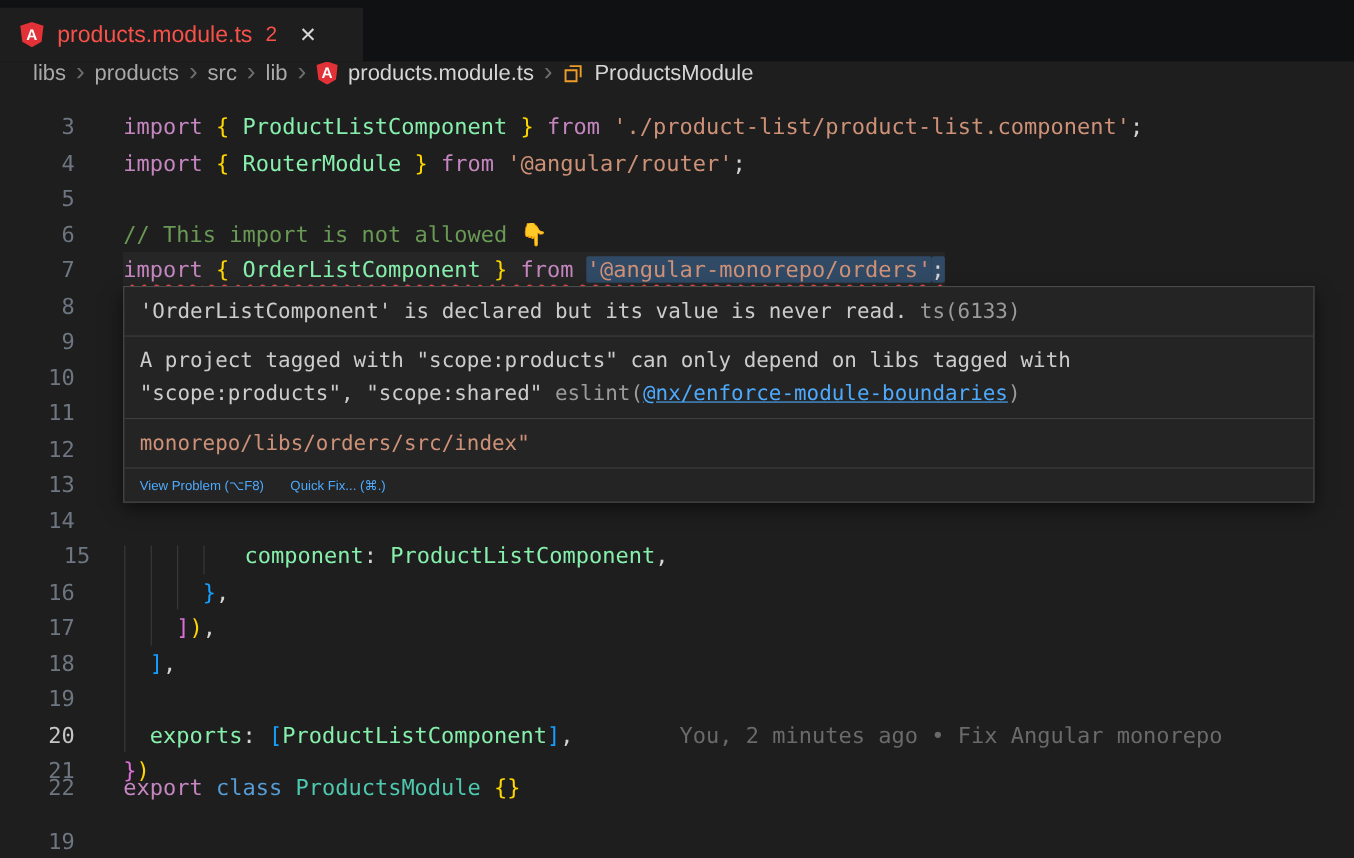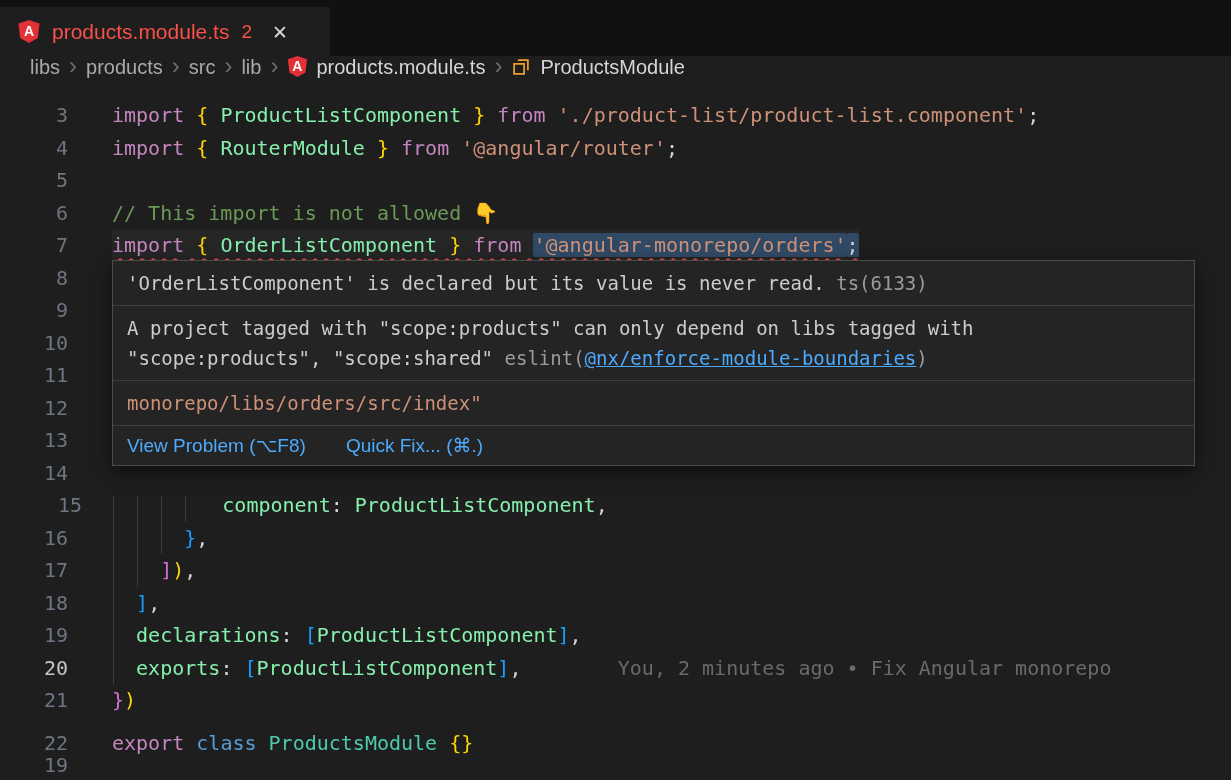--- a/index.html
+++ b/index.html
@@ -64,21 +64,21 @@
   .tk-link{color:#4DAAFC;text-decoration:underline;cursor:pointer}
   .tk-hl{background:rgba(56,103,154,0.55);border-radius:2px}
   .guide{position:absolute;width:1px;background:#3b3b3b}
   
   .hover-popup{
     position:absolute;left:112px;top:161px;width:1083px;z-index:5;
     background:#242425;border:1px solid #4b4b4b;box-shadow:0 6px 16px rgba(0,0,0,.55);
   }
   .hover-section{padding:7px 14px;border-bottom:1px solid #3e3e3e;font-size:19px;line-height:30px;color:#ccc}
   .hover-line{white-space:pre}
-  .hover-actions{display:flex;align-items:center;gap:40px;padding:8px 14px;font-family:"Liberation Sans","DejaVu Sans",sans-serif;font-size:19px}
+  .hover-actions{display:flex;align-items:center;gap:24px;padding:8px 14px;font-family:"Liberation Sans","DejaVu Sans",sans-serif;font-size:12px}
   .hover-action{color:#4DAAFC;cursor:pointer;white-space:nowrap}
 </style>
 </head>
 <body>
 
 <div class="tabbar">
   <div class="tab">
     <span class="ng-shield">
         <span class="bg"></span>
         <span class="a">A</span>
@@ -114,24 +114,24 @@
       <div class="line" style="top: 195px;"><span class="gutter">9</span><span class="code"></span></div>
       <div class="line" style="top: 227.5px;"><span class="gutter">10</span><span class="code"></span></div>
       <div class="line" style="top: 260px;"><span class="gutter">11</span><span class="code"></span></div>
       <div class="line" style="top: 292.5px;"><span class="gutter">12</span><span class="code"></span></div>
       <div class="line" style="top: 325px;"><span class="gutter">13</span><span class="code"></span></div>
       <div class="line" style="top: 357.5px;"><span class="gutter">14</span><span class="code"></span></div>
       <div class="line" style="top: 390px; margin-left: 14px;"><span class="gutter">15</span><span class="code"><span class="tk-var">        component</span><span class="tk-pun">:</span><span class="tk-var"> ProductListComponent</span><span class="tk-pun">,</span></span></div>
       <div class="line" style="top: 422.5px;"><span class="gutter">16</span><span class="code"><span class="tk-pun">      </span><span class="tk-b3">}</span><span class="tk-pun">,</span></span></div>
       <div class="line" style="top: 455px;"><span class="gutter">17</span><span class="code"><span class="tk-pun">    </span><span class="tk-b2">]</span><span class="tk-b1">)</span><span class="tk-pun">,</span></span></div>
       <div class="line" style="top: 487.5px;"><span class="gutter">18</span><span class="code"><span class="tk-pun">  </span><span class="tk-b3">]</span><span class="tk-pun">,</span></span></div>
-      <div class="line" style="top: 520px;"><span class="gutter">19</span><span class="code"><span class="tk-var">  declarations</span><span class="tk-pun">:</span><span class="tk-pun"> </span><span class="tk-b3">[</span><span class="tk-var">ProductListComponent</span><span class="tk-b3">]</span><span class="tk-pun">,</span></span></div>
+      <div class="line" style="top: 520px;"><span class="gutter">19</span></div>
       <div class="line active" style="top: 552.5px;"><span class="gutter">20</span><span class="code"><span class="tk-var">  exports</span><span class="tk-pun">:</span><span class="tk-pun"> </span><span class="tk-b3">[</span><span class="tk-var">ProductListComponent</span><span class="tk-b3">]</span><span class="tk-pun">,</span><span class="tk-pun">        </span><span class="tk-blame">You, 2 minutes ago • Fix Angular monorepo</span></span></div>
       <div class="line" style="top: 585px;"><span class="gutter">21</span><span class="code"><span class="tk-b2">}</span><span class="tk-b1">)</span></span></div>
-      <div class="line" style="top: 628px;"><span class="gutter">22</span><span class="code"><span class="tk-kw">export</span><span class="tk-pun"> </span><span class="tk-kw2">class</span><span class="tk-pun"> </span><span class="tk-cls">ProductsModule</span><span class="tk-pun"> </span><span class="tk-b1">{}</span></span></div>
+      <div class="line" style="top: 601px;"><span class="gutter">22</span><span class="code"><span class="tk-kw">export</span><span class="tk-pun"> </span><span class="tk-kw2">class</span><span class="tk-pun"> </span><span class="tk-cls">ProductsModule</span><span class="tk-pun"> </span><span class="tk-b1">{}</span></span></div>
       <div class="line" style="top: 650px;"><span class="gutter">19</span><span class="code"></span></div>
     </div>
 
   <div class="guide" style="left:113px;top:397px;height:188px"></div>
   <div class="guide" style="left:137px;top:397px;height:91px"></div>
   <div class="guide" style="left:161px;top:397px;height:58px"></div>
   <div class="guide" style="left:185px;top:397px;height:26px"></div>
 
   <div class="hover-popup">
     <div>

